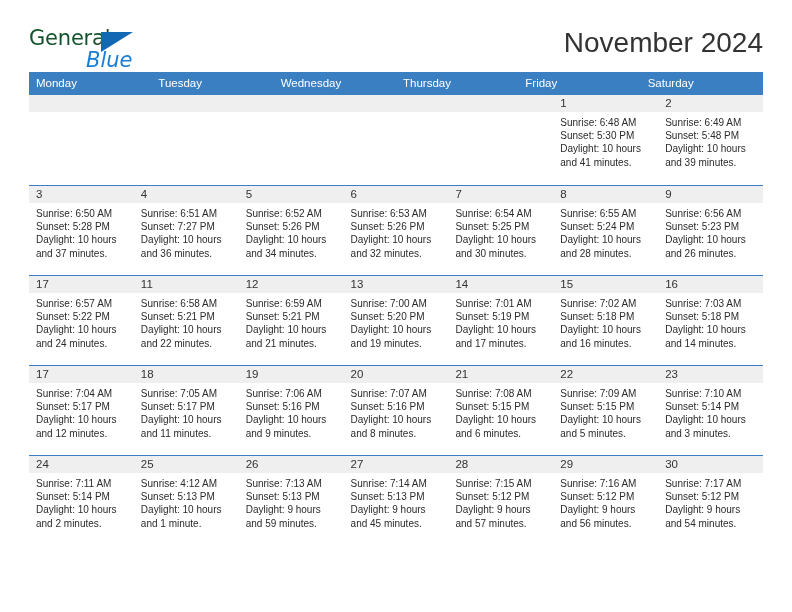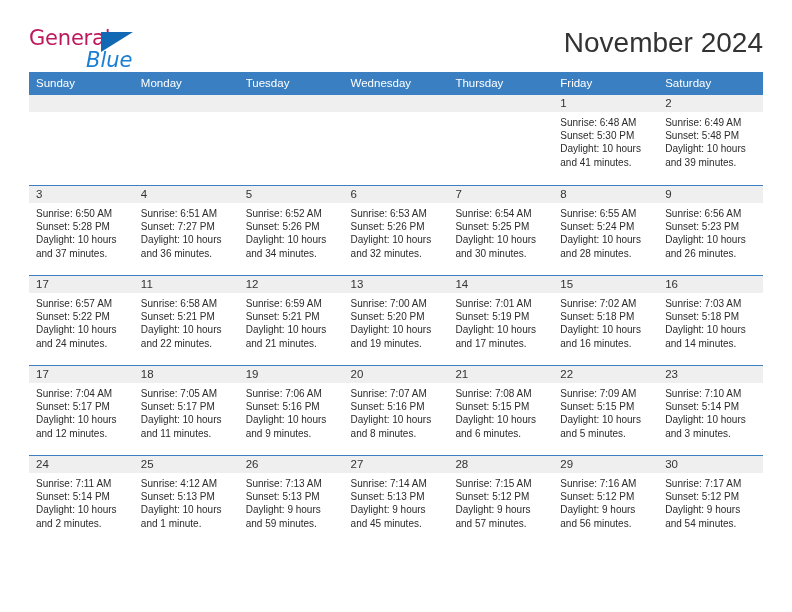--- a/index.html
+++ b/index.html
@@ -34,21 +34,21 @@
 
   .logo {
     position: relative;
     width: 128px;
     height: 48px;
     line-height: 1;
     user-select: none;
   }
   .logo-general {
     font-size: 21px;
-    color: #be185d;
+    color: #14532d;
     letter-spacing: -0.2px;
     font-family: "DejaVu Sans", sans-serif;
     display: inline-block;
   }
   .logo-tri {
     position: absolute;
     left: 72px;
     top: 4px;
     width: 0;
     height: 0;
@@ -157,21 +157,20 @@
 
     <div class="title-block">
       <div class="cal-title">November 2024</div>
     </div>
 
   </div>
 
   <div class="calendar">
 
     <div class="weekday-row">
-      <div class="weekday">Sunday</div>
       <div class="weekday">Monday</div>
       <div class="weekday">Tuesday</div>
       <div class="weekday">Wednesday</div>
       <div class="weekday">Thursday</div>
       <div class="weekday">Friday</div>
       <div class="weekday">Saturday</div>
     </div>
 
     <div class="week-row first">
       <div class="day-cell empty">

